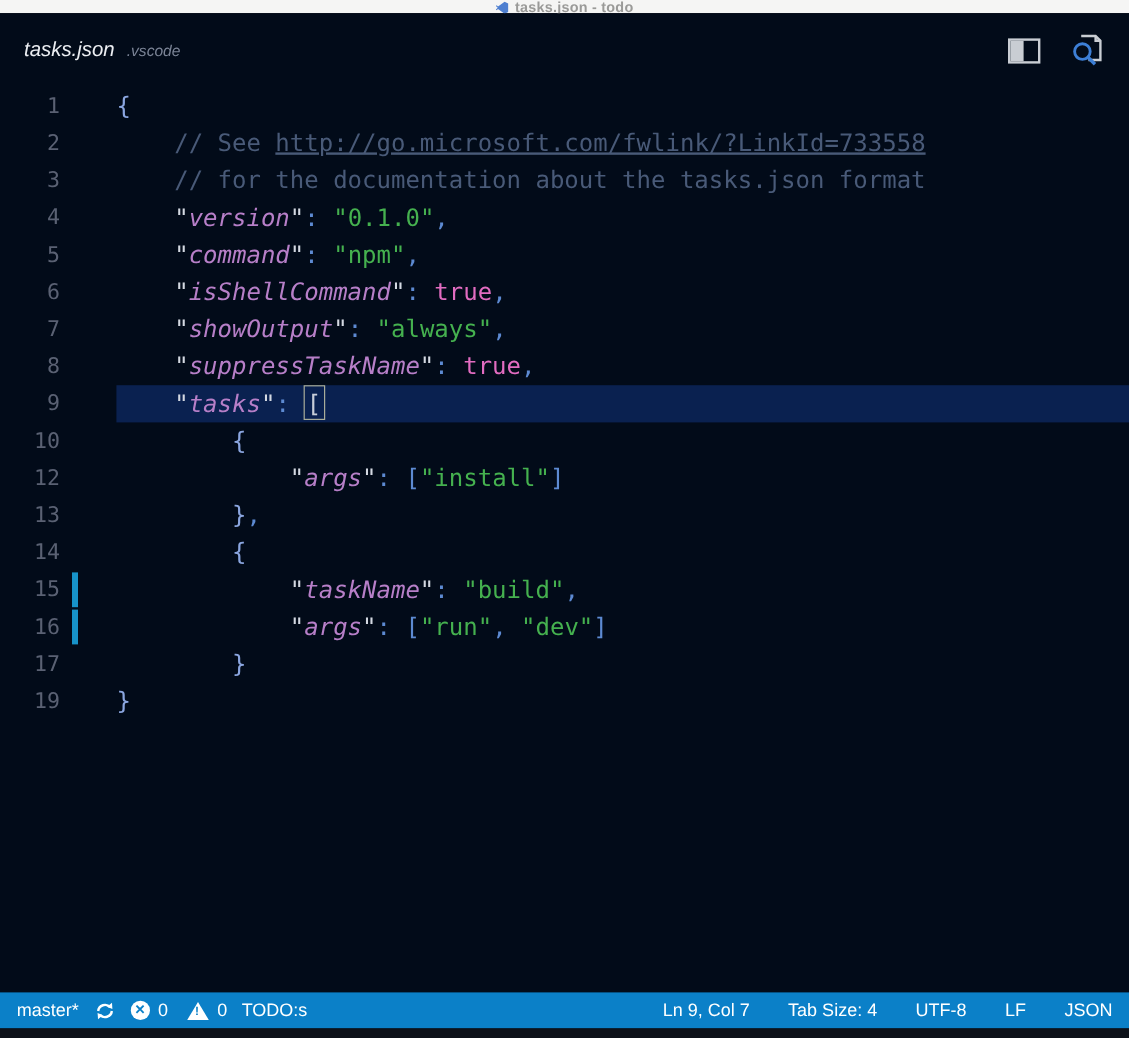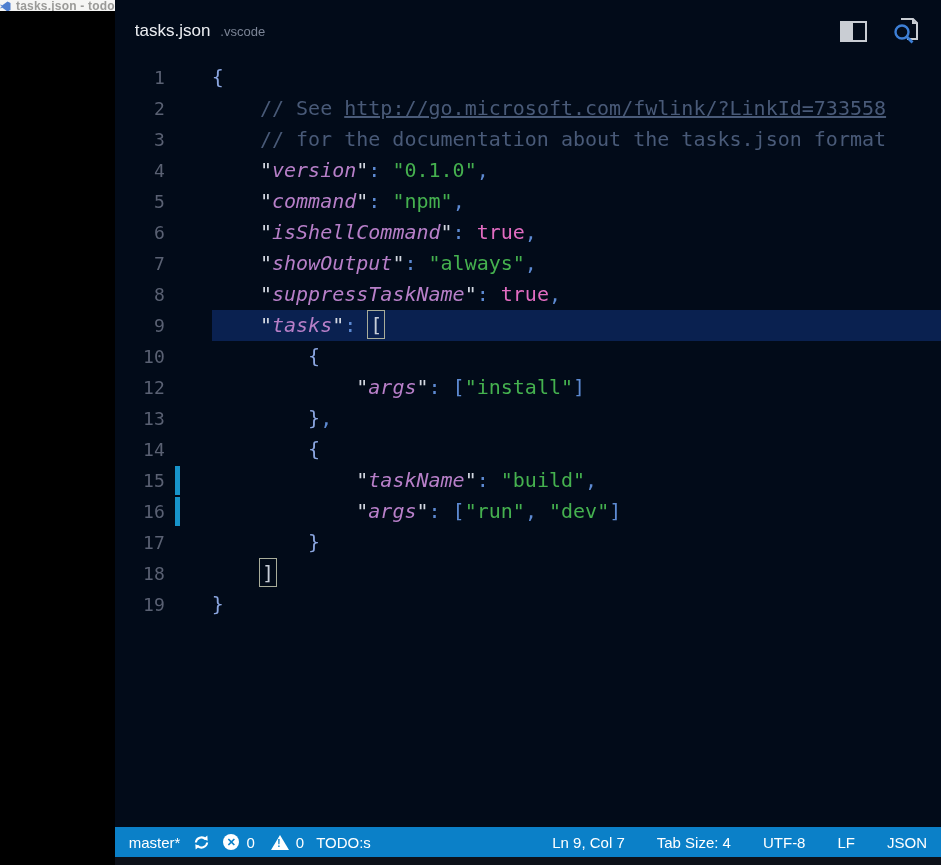--- a/index.html
+++ b/index.html
@@ -1,31 +1,31 @@
 <!DOCTYPE html>
 <html><head>
 <meta charset="utf-8">
 <style>
   * { margin:0; padding:0; box-sizing:border-box; }
   html,body { width:941px; height:865px; overflow:hidden; background:#000; }
   body { font-family:"Liberation Sans", sans-serif; }
 
-  .screen { width:941px; height:865px; display:flex; flex-direction:row; }
+  .screen { width:941px; height:865px; display:flex; flex-direction:column; }
 
   
   .os-titlebar { height:11px; background:#f5f5f4; display:flex; justify-content:center;
                  align-items:flex-end; overflow:hidden; flex-shrink:0; }
   .os-titlebar-inner { display:flex; align-items:center; gap:5px; line-height:15px;
                        transform:translateY(3px); }
   .os-title-text { color:#9a9a98; font-size:12px; font-weight:bold; letter-spacing:.2px; }
 
   
   .window { flex:1; background:#020b19; display:flex; flex-direction:column; }
 
-  .editor-header { height:62px; display:flex; align-items:center; padding:0 20px; flex-shrink:0; }
+  .editor-header { height:62px; display:flex; align-items:center; padding:0 20px; flex-shrink:0;font-style:italic; }
   .file-title { color:#eceef2; font-size:17px; }
   .file-folder { color:#7b8496; font-size:13px; margin-left:10px; }
   .header-actions { margin-left:auto; display:flex; align-items:center; gap:24px; }
 
   .split-icon { width:27px; height:21px; border:2px solid #c9cdd3; display:block; position:relative; }
   .split-icon span { position:absolute; left:0; top:0; bottom:0; width:11px; background:#c9cdd3; }
 
   
   .code-area { flex:1; overflow:hidden; position:relative;
                font-family:"DejaVu Sans Mono", monospace; }
@@ -181,25 +181,20 @@
               <span class="mod-bar"></span>
             </span>
             <span class="line-content"><span class="tok-plain">            </span><span class="tok-quote">"</span><span class="tok-key">args</span><span class="tok-quote">"</span><span class="tok-punct">: </span><span class="tok-punct">[</span><span class="tok-string">"run"</span><span class="tok-punct">, </span><span class="tok-string">"dev"</span><span class="tok-punct">]</span></span>
           </div>
           <div class="code-line">
             <span class="line-num">17</span>
             <span class="gutter-space"></span>
             <span class="line-content"><span class="tok-plain">        </span><span class="tok-brace">}</span></span>
           </div>
           <div class="code-line">
-            <span class="line-num">18</span>
-            <span class="gutter-space"></span>
-            <span class="line-content"><span class="tok-plain">    </span><span class="tok-bracket-match">]</span></span>
-          </div>
-          <div class="code-line">
             <span class="line-num">19</span>
             <span class="gutter-space"></span>
             <span class="line-content"><span class="tok-brace">}</span></span>
           </div>
         </div>
     </div>
 
     <div class="statusbar">
       <div class="sb-group sb-left">
         <span class="sb-item">

